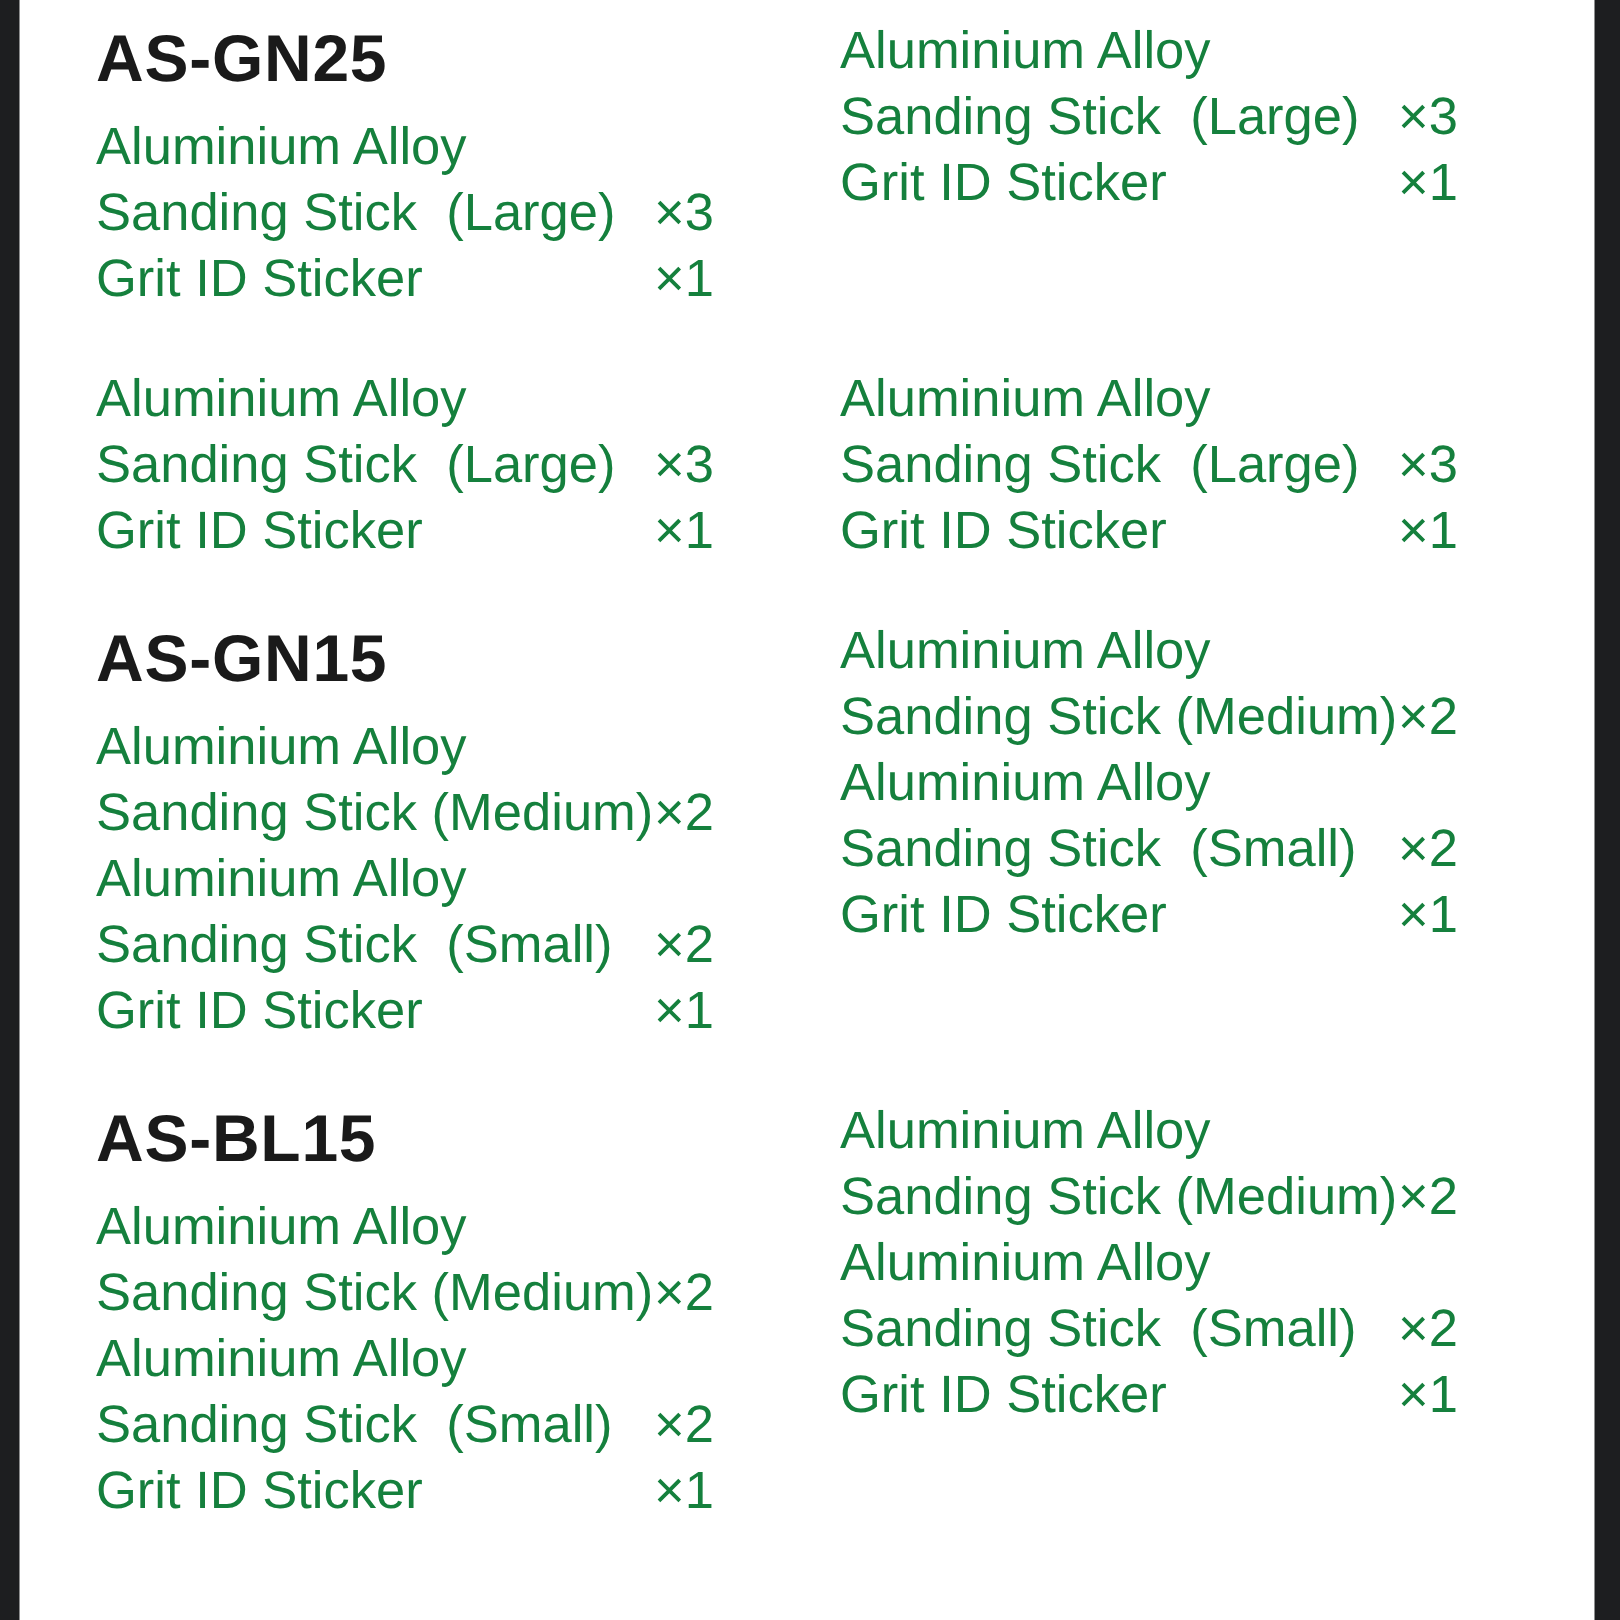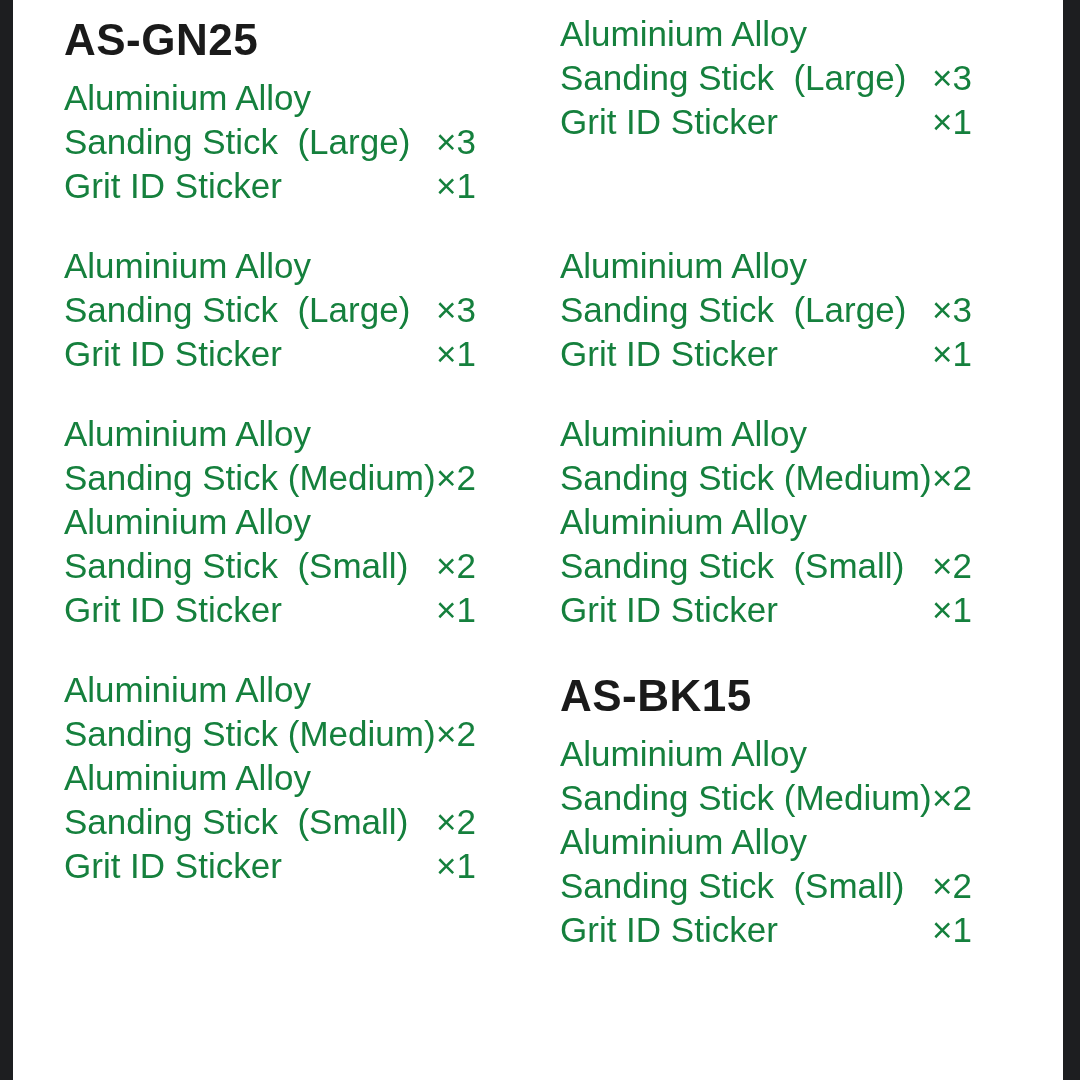--- a/index.html
+++ b/index.html
@@ -132,90 +132,91 @@
             <span class="item-qty">×3</span>
           </li>
           <li class="item-line">
             <span class="item-name">Grit ID Sticker</span>
             <span class="item-qty">×1</span>
           </li>
         </ul>
   </section>
 
   <section class="product">
-    <ul>
-          <li class="item-line">
-            <span class="item-name">Aluminium Alloy</span>
-          </li>
-          <li class="item-line">
-            <span class="item-name">Sanding Stick (Medium)</span>
-            <span class="item-qty">×2</span>
-          </li>
-          <li class="item-line">
-            <span class="item-name">Aluminium Alloy</span>
-          </li>
-          <li class="item-line">
-            <span class="item-name">Sanding Stick  (Small)</span>
-            <span class="item-qty">×2</span>
-          </li>
-          <li class="item-line">
-            <span class="item-name">Grit ID Sticker</span>
-            <span class="item-qty">×1</span>
-          </li>
-        </ul>
-  </section>
-
-  <section class="product">
-    <ul>
-          <li class="item-line">
-            <span class="item-name">Aluminium Alloy</span>
-          </li>
-          <li class="item-line">
-            <span class="item-name">Sanding Stick (Medium)</span>
-            <span class="item-qty">×2</span>
-          </li>
-          <li class="item-line">
-            <span class="item-name">Aluminium Alloy</span>
-          </li>
-          <li class="item-line">
-            <span class="item-name">Sanding Stick  (Small)</span>
-            <span class="item-qty">×2</span>
-          </li>
-          <li class="item-line">
-            <span class="item-name">Grit ID Sticker</span>
-            <span class="item-qty">×1</span>
-          </li>
-        </ul>
-  </section>
-
-  <section class="product">
-    <ul>
-          <li class="item-line">
-            <span class="item-name">Aluminium Alloy</span>
-          </li>
-          <li class="item-line">
-            <span class="item-name">Sanding Stick (Medium)</span>
-            <span class="item-qty">×2</span>
-          </li>
-          <li class="item-line">
-            <span class="item-name">Aluminium Alloy</span>
-          </li>
-          <li class="item-line">
-            <span class="item-name">Sanding Stick  (Small)</span>
-            <span class="item-qty">×2</span>
-          </li>
-          <li class="item-line">
-            <span class="item-name">Grit ID Sticker</span>
-            <span class="item-qty">×1</span>
-          </li>
-        </ul>
-  </section>
-
-  <section class="product">
-    <h2>AS-BK15</h2>
+    <h2>AS-GN15</h2>
+    <ul>
+          <li class="item-line">
+            <span class="item-name">Aluminium Alloy</span>
+          </li>
+          <li class="item-line">
+            <span class="item-name">Sanding Stick (Medium)</span>
+            <span class="item-qty">×2</span>
+          </li>
+          <li class="item-line">
+            <span class="item-name">Aluminium Alloy</span>
+          </li>
+          <li class="item-line">
+            <span class="item-name">Sanding Stick  (Small)</span>
+            <span class="item-qty">×2</span>
+          </li>
+          <li class="item-line">
+            <span class="item-name">Grit ID Sticker</span>
+            <span class="item-qty">×1</span>
+          </li>
+        </ul>
+  </section>
+
+  <section class="product">
+    <ul>
+          <li class="item-line">
+            <span class="item-name">Aluminium Alloy</span>
+          </li>
+          <li class="item-line">
+            <span class="item-name">Sanding Stick (Medium)</span>
+            <span class="item-qty">×2</span>
+          </li>
+          <li class="item-line">
+            <span class="item-name">Aluminium Alloy</span>
+          </li>
+          <li class="item-line">
+            <span class="item-name">Sanding Stick  (Small)</span>
+            <span class="item-qty">×2</span>
+          </li>
+          <li class="item-line">
+            <span class="item-name">Grit ID Sticker</span>
+            <span class="item-qty">×1</span>
+          </li>
+        </ul>
+  </section>
+
+  <section class="product">
+    <h2>AS-BL15</h2>
+    <ul>
+          <li class="item-line">
+            <span class="item-name">Aluminium Alloy</span>
+          </li>
+          <li class="item-line">
+            <span class="item-name">Sanding Stick (Medium)</span>
+            <span class="item-qty">×2</span>
+          </li>
+          <li class="item-line">
+            <span class="item-name">Aluminium Alloy</span>
+          </li>
+          <li class="item-line">
+            <span class="item-name">Sanding Stick  (Small)</span>
+            <span class="item-qty">×2</span>
+          </li>
+          <li class="item-line">
+            <span class="item-name">Grit ID Sticker</span>
+            <span class="item-qty">×1</span>
+          </li>
+        </ul>
+  </section>
+
+  <section class="product">
     <ul>
           <li class="item-line">
             <span class="item-name">Aluminium Alloy</span>
           </li>
           <li class="item-line">
             <span class="item-name">Sanding Stick (Medium)</span>
             <span class="item-qty">×2</span>
           </li>
           <li class="item-line">
             <span class="item-name">Aluminium Alloy</span>

